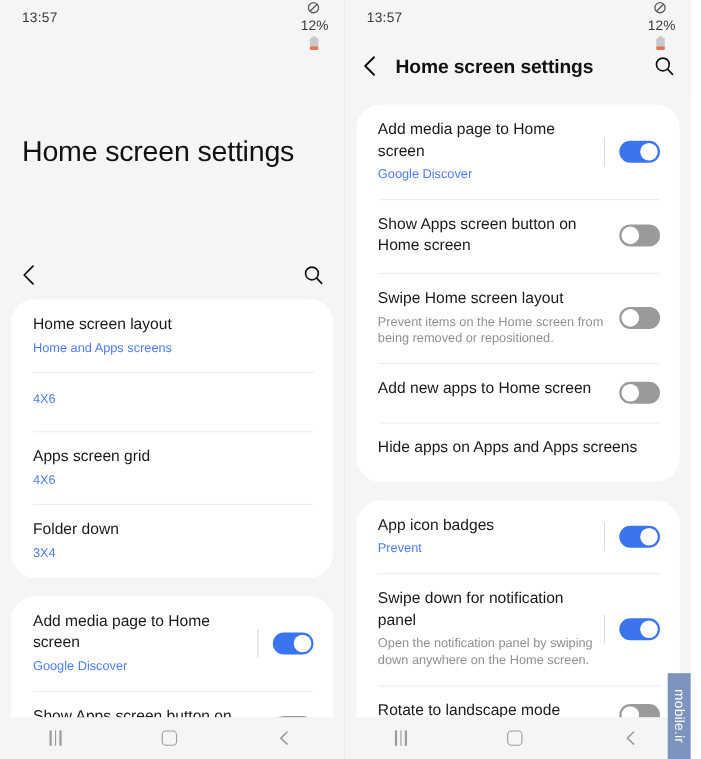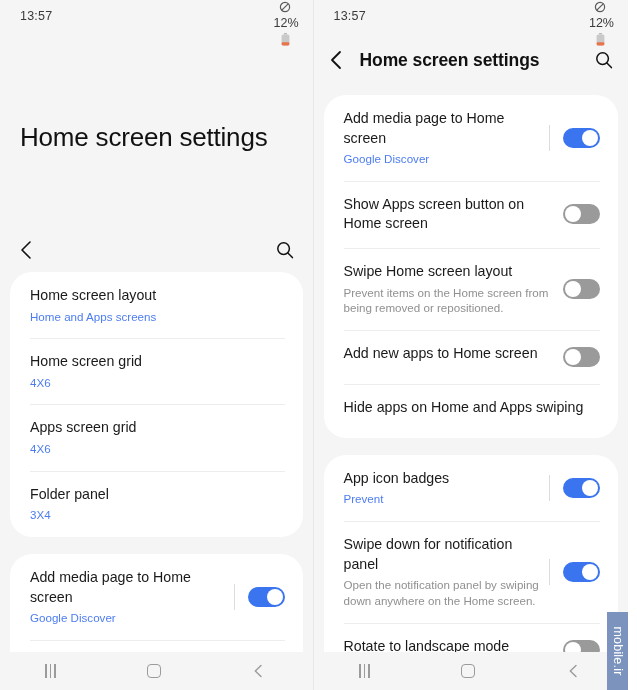--- a/index.html
+++ b/index.html
@@ -151,33 +151,32 @@
     <div class="scroll-area left-scroll">
         <div class="card">
           <div class="row">
             <div class="row-text">
               <div class="row-title">Home screen layout</div>
               <div class="row-sub blue">Home and Apps screens</div>
             </div>
           </div>
           <div class="row">
             <div class="row-text">
-              <div class="row-title">Home screen grid</div>
               <div class="row-sub blue">4X6</div>
             </div>
           </div>
           <div class="row">
             <div class="row-text">
               <div class="row-title">Apps screen grid</div>
               <div class="row-sub blue">4X6</div>
             </div>
           </div>
           <div class="row">
             <div class="row-text">
-              <div class="row-title">Folder panel</div>
+              <div class="row-title">Folder down</div>
               <div class="row-sub blue">3X4</div>
             </div>
           </div>
         </div>
         <div class="card">
           <div class="row">
             <div class="row-text">
               <div class="row-title">Add media page to Home screen</div>
               <div class="row-sub blue">Google Discover</div>
             </div>
@@ -287,21 +286,21 @@
               <div class="row-title">Add new apps to Home screen</div>
             </div>
             <div class="toggle-wrap">
               <div class="toggle off">
                 <div class="knob"></div>
               </div>
             </div>
           </div>
           <div class="row">
             <div class="row-text">
-              <div class="row-title">Hide apps on Home and Apps swiping</div>
+              <div class="row-title">Hide apps on Apps and Apps screens</div>
             </div>
           </div>
         </div>
         <div class="card">
           <div class="row">
             <div class="row-text">
               <div class="row-title">App icon badges</div>
               <div class="row-sub blue">Prevent</div>
             </div>
             <div class="toggle-wrap">

